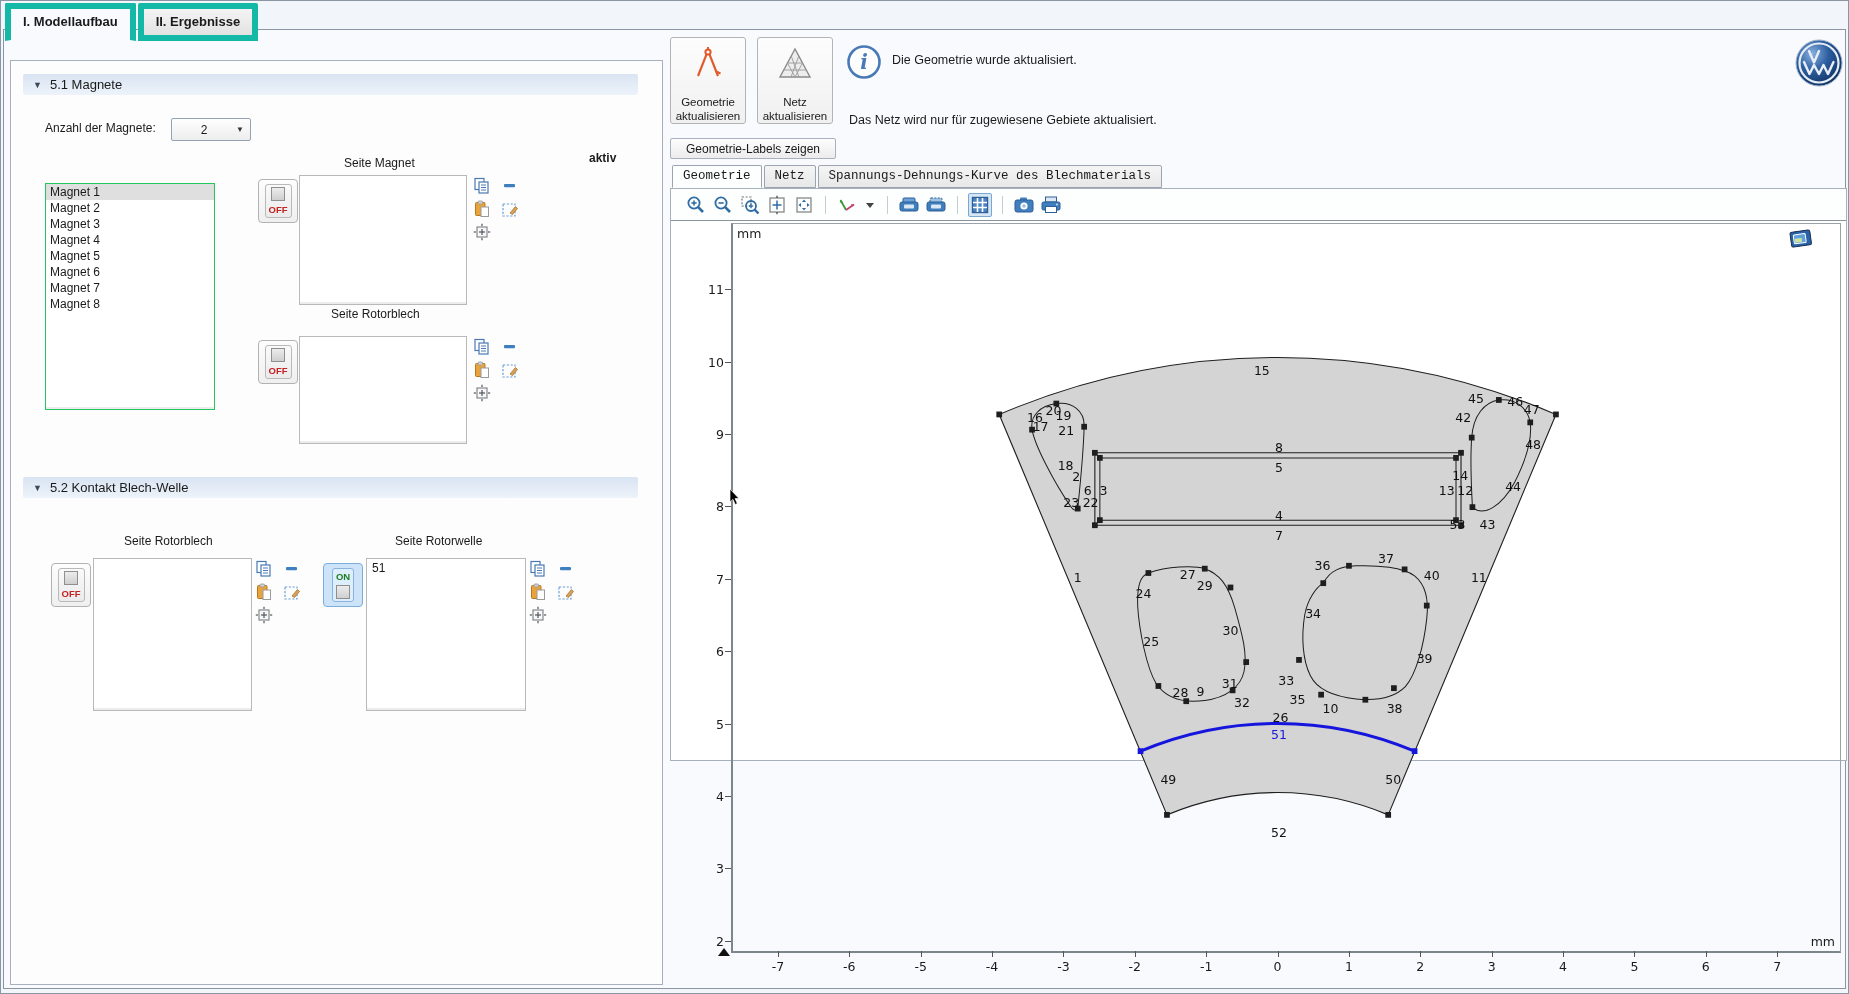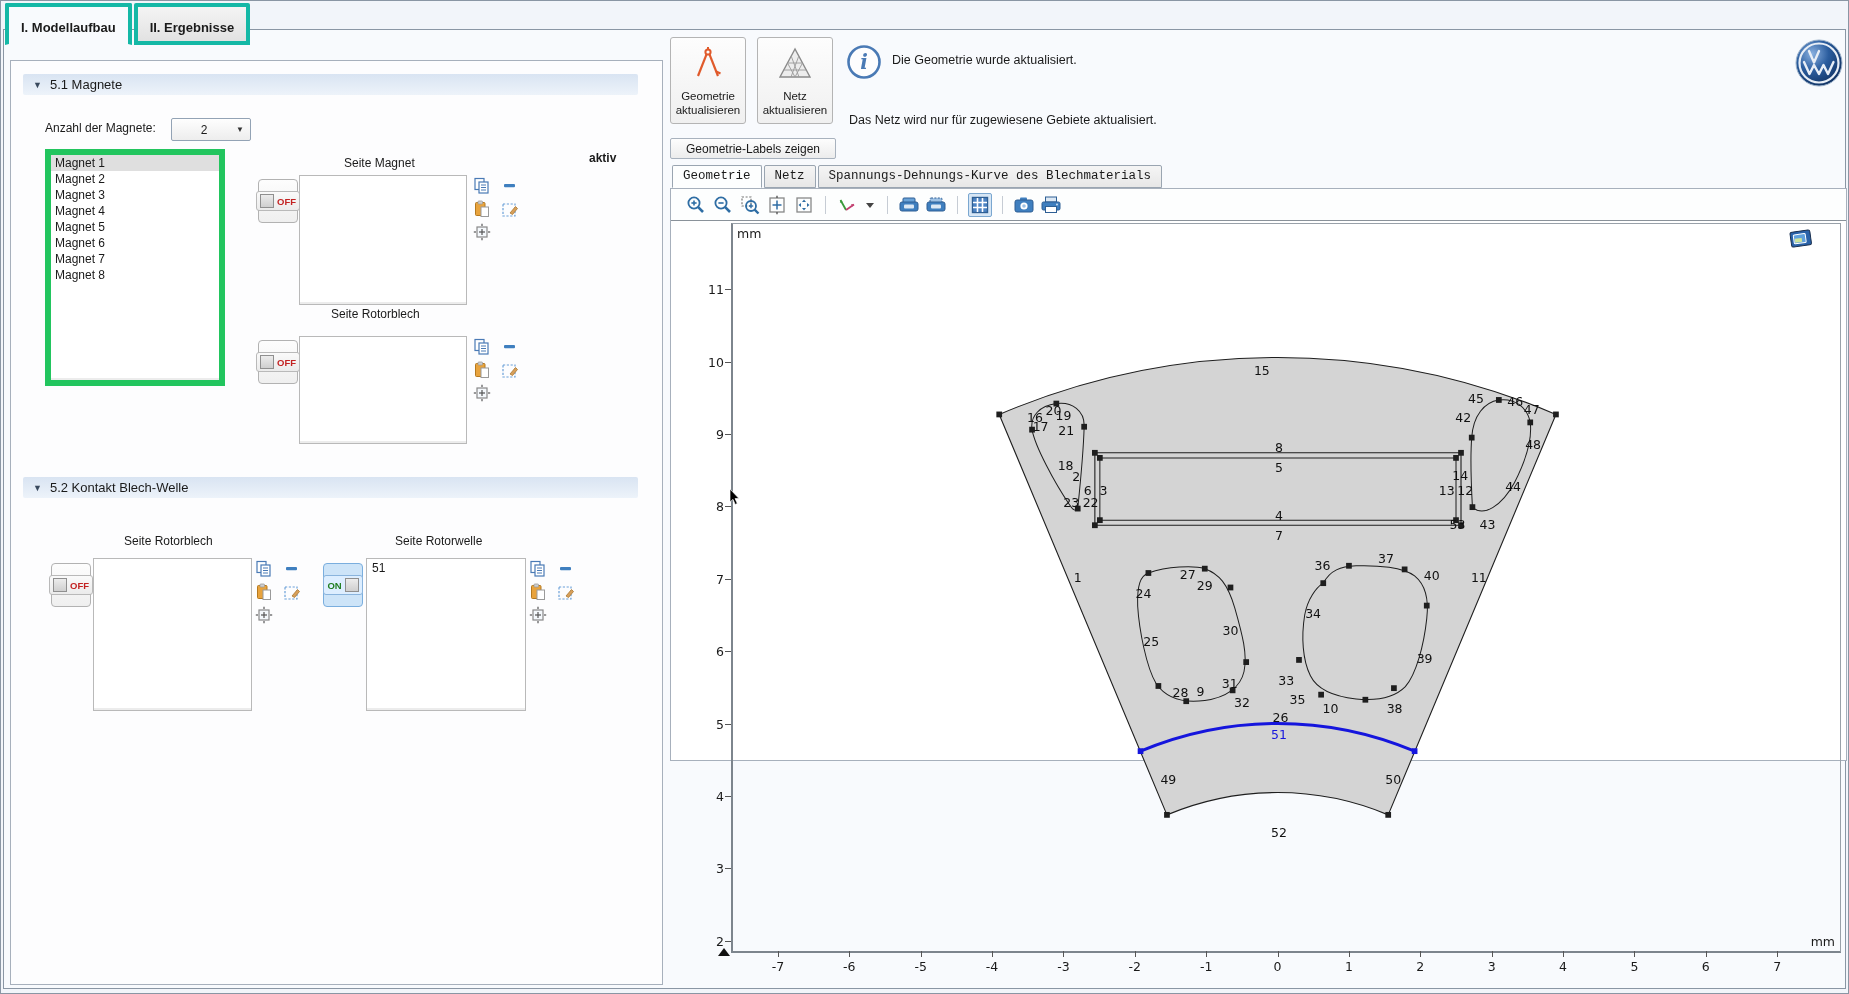--- a/index.html
+++ b/index.html
@@ -1,53 +1,53 @@
 <!DOCTYPE html>
 <html><head>
 <meta charset="utf-8">
 <style>
   html,body{margin:0;padding:0;}
   body{width:1849px;height:994px;background:#e9edf4;font-family:"Liberation Sans","DejaVu Sans",sans-serif;color:#1a1a1a;overflow:hidden;position:relative;}
   .app{position:absolute;inset:0;background:#f2f5fa;border:1px solid #8a96a4;}
   
   .win-tabs{position:absolute;left:4px;top:2px;display:flex;z-index:5;}
-  .win-tab{font-size:13px;font-weight:700;padding:13px 12px 6px;border:4px solid #14b8a6;background:linear-gradient(#f4f4f4,#e2e2e2);margin-right:2px;border-radius:2px 2px 0 0;}
+  .win-tab{font-size:13px;font-weight:700;padding:5px 12px 6px;border:6px solid #14b8a6;background:linear-gradient(#f4f4f4,#e2e2e2);margin-right:2px;border-radius:2px 2px 0 0;}
   .win-tab.active{background:#f8fafd;border-bottom:1px solid #f8fafd;position:relative;top:0px;}
   .main-area{position:absolute;left:2px;top:28px;right:2px;bottom:4px;border:1px solid #8a96a4;background:#f8fafd;}
   
   .sub-tabs{position:absolute;left:8px;top:11px;display:flex;z-index:4;}
   .sub-tab{font-size:12px;font-weight:700;padding:3px 8px 4px;border:1px solid #9aa5b1;background:linear-gradient(#f4f4f4,#e4e4e4);margin-right:2px;border-radius:2px 2px 0 0;}
   .sub-tab.active{background:#fdfdfe;border-bottom:1px solid #fdfdfe;}
   .left-box{position:absolute;left:6px;top:30px;width:651px;height:923px;border:1px solid #a7b0bc;background:#fdfdfe;}
   .sec-header{position:absolute;left:12px;right:24px;height:21px;background:linear-gradient(#d9e4f2,#edf3fa);display:flex;align-items:center;font-size:13px;border-radius:2px;}
   .sec-header .tri{font-size:9px;color:#3a4a5e;margin:0 8px 0 10px;}
   .lbl{font-size:12px;}
   .dropdown{position:absolute;width:78px;height:21px;border:1px solid #93a3b5;background:linear-gradient(#fefefe,#ededed);border-radius:2px;font-size:12px;display:flex;align-items:center;}
   .dropdown .val{flex:1;text-align:center;}
   .dropdown .caret{font-size:8px;color:#333;padding-right:6px;}
-  .listbox{position:absolute;border:6px solid #22c55e;background:#fff;box-shadow:inset 0 -2px 0 #ececec;font-size:12px;overflow:hidden;}
+  .listbox{position:absolute;border:1px solid #22c55e;background:#fff;box-shadow:inset 0 -2px 0 #ececec;font-size:12px;overflow:hidden;margin-top:34px;}
   .listbox .item{height:16px;line-height:16px;padding-left:4px;white-space:nowrap;}
   .listbox .item.selected{background:#dfdfdf;}
   .grp-title{position:absolute;font-size:12px;white-space:nowrap;}
   .aktiv{position:absolute;font-size:12px;font-weight:700;}
   .toggle{position:absolute;width:38px;height:42px;border:1px solid #b2b2b2;border-radius:4px;background:linear-gradient(#fdfdfd,#efefef);display:flex;align-items:center;justify-content:center;}
-  .toggle .pill{display:flex;align-items:center;gap:3px;border:1px solid #b9b9b9;border-radius:3px;padding:2px 3px;background:linear-gradient(#fafafa,#ebebeb);}
+  .toggle .pill{display:flex;align-items:center;gap:3px;border:1px solid #b9b9b9;border-radius:3px;padding:2px 3px;background:linear-gradient(#fafafa,#ebebeb);flex-direction:column;}
   .toggle .sq{width:12px;height:12px;border:1px solid #8f8f8f;background:linear-gradient(#ececec,#cfcfcf);}
   .toggle .st{font-size:9.5px;font-weight:700;}
   .toggle .st.off{color:#c32222;}
   .toggle.on{background:#cde4f8;border-color:#7aaede;}
   .toggle.on .pill{background:#ddeeff;border-color:#8ab4dd;}
   .toggle.on .st{color:#1f7d1f;}
   .selbox{position:absolute;border:1px solid #b9b9b9;background:#fff;box-shadow:inset 0 -2px 0 #ececec;font-size:12px;}
   .selbox .entry{height:15px;line-height:15px;padding:2px 0 0 5px;}
   .sel-icons{position:absolute;display:grid;grid-template-columns:20px 20px;grid-gap:5px 8px;}
   .sel-icons .ic{width:18px;height:18px;}
   
   .right-panel{position:absolute;left:664px;top:0;width:1181px;height:955px;}
-  .big-btn{position:absolute;width:76px;height:87px;border:1px solid #b4b4b4;border-radius:3px;background:linear-gradient(#fdfdfd,#f0f0f0);display:flex;flex-direction:column;align-items:center;justify-content:flex-start;padding-top:8px;box-sizing:border-box;font-size:11.5px;text-align:center;line-height:14px;}
+  .big-btn{position:absolute;width:76px;height:87px;border:1px solid #b4b4b4;border-radius:3px;background:linear-gradient(#fdfdfd,#f0f0f0);display:flex;flex-direction:column;align-items:center;justify-content:space-between;padding-top:8px;box-sizing:border-box;font-size:11.5px;text-align:center;line-height:14px;}
   .big-btn .bicon{margin-bottom:6px;}
   .info-circ{position:absolute;}
   .msg{position:absolute;font-size:12.5px;white-space:nowrap;}
   .small-btn{position:absolute;height:21px;border:1px solid #a8b2be;border-radius:2px;background:linear-gradient(#fdfdfd,#ececec);font-size:12px;display:flex;align-items:center;justify-content:center;padding:0 14px;box-sizing:border-box;}
   .view-tabs{position:absolute;left:4px;top:135px;display:flex;z-index:3;font-family:Liberation Mono, monospace;}
   .view-tab{font-size:12.5px;padding:3px 10px 4px;border:1px solid #9aa5b1;background:linear-gradient(#f5f5f5,#e7e7e7);margin-right:2px;border-radius:2px 2px 0 0;}
   .view-tab.active{background:#fdfefe;border-bottom:1px solid #fdfefe;}
   .gcontent{position:absolute;left:2px;top:158px;width:1177px;height:573px;border:1px solid #a7b0bc;background:#fdfefe;box-sizing:border-box;}
   .gtoolbar{position:absolute;left:0;top:0;right:0;height:31px;border-bottom:1px solid #8a929a;display:flex;align-items:center;padding-left:14px;gap:5px;}
   .tbi{width:22px;height:22px;display:flex;align-items:center;justify-content:center;}

